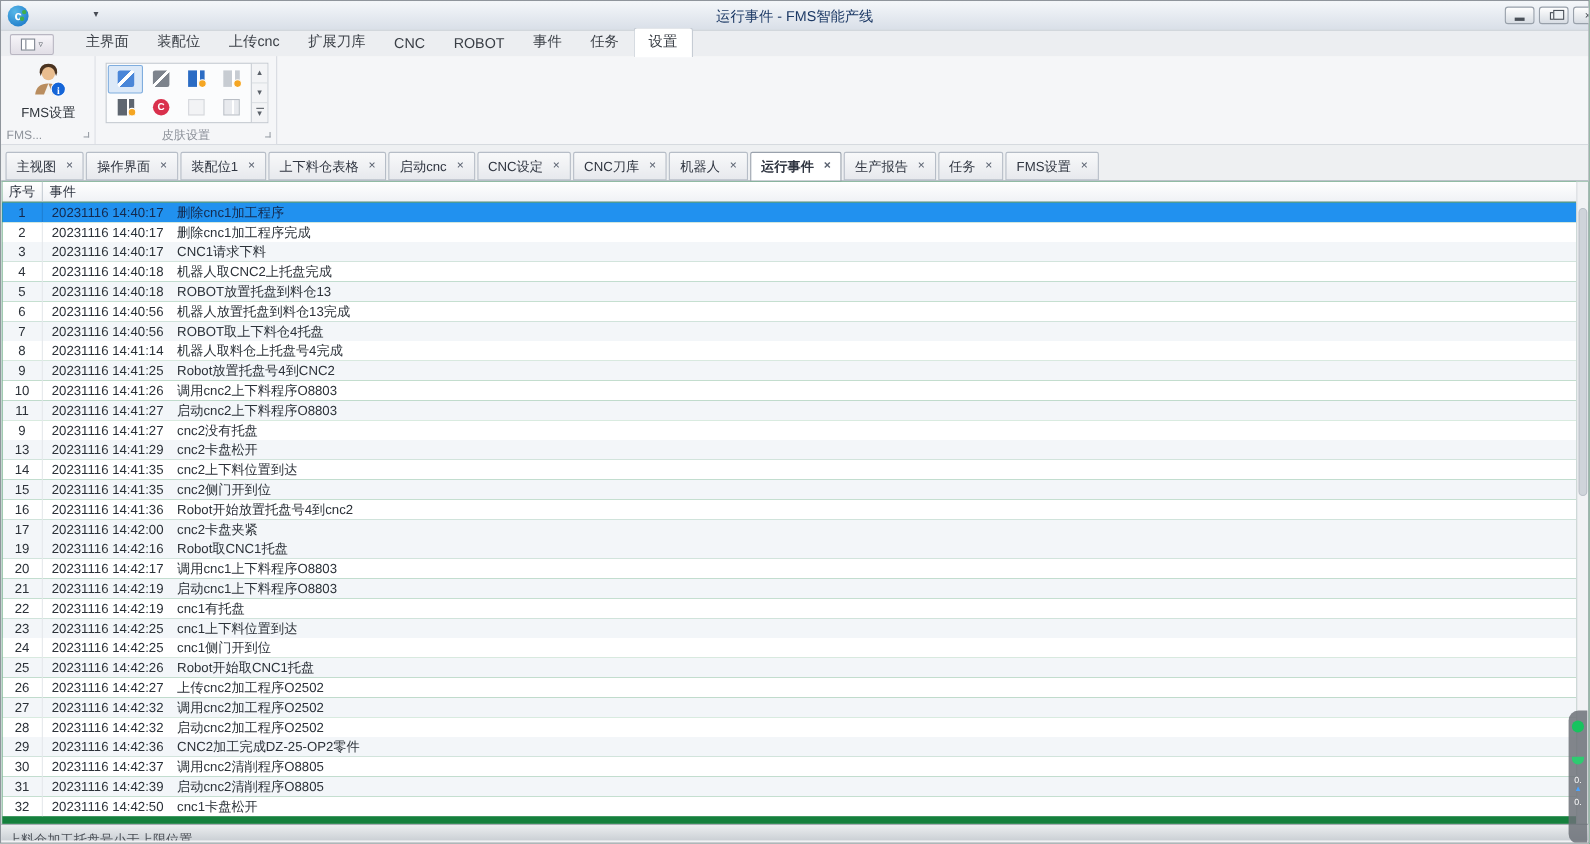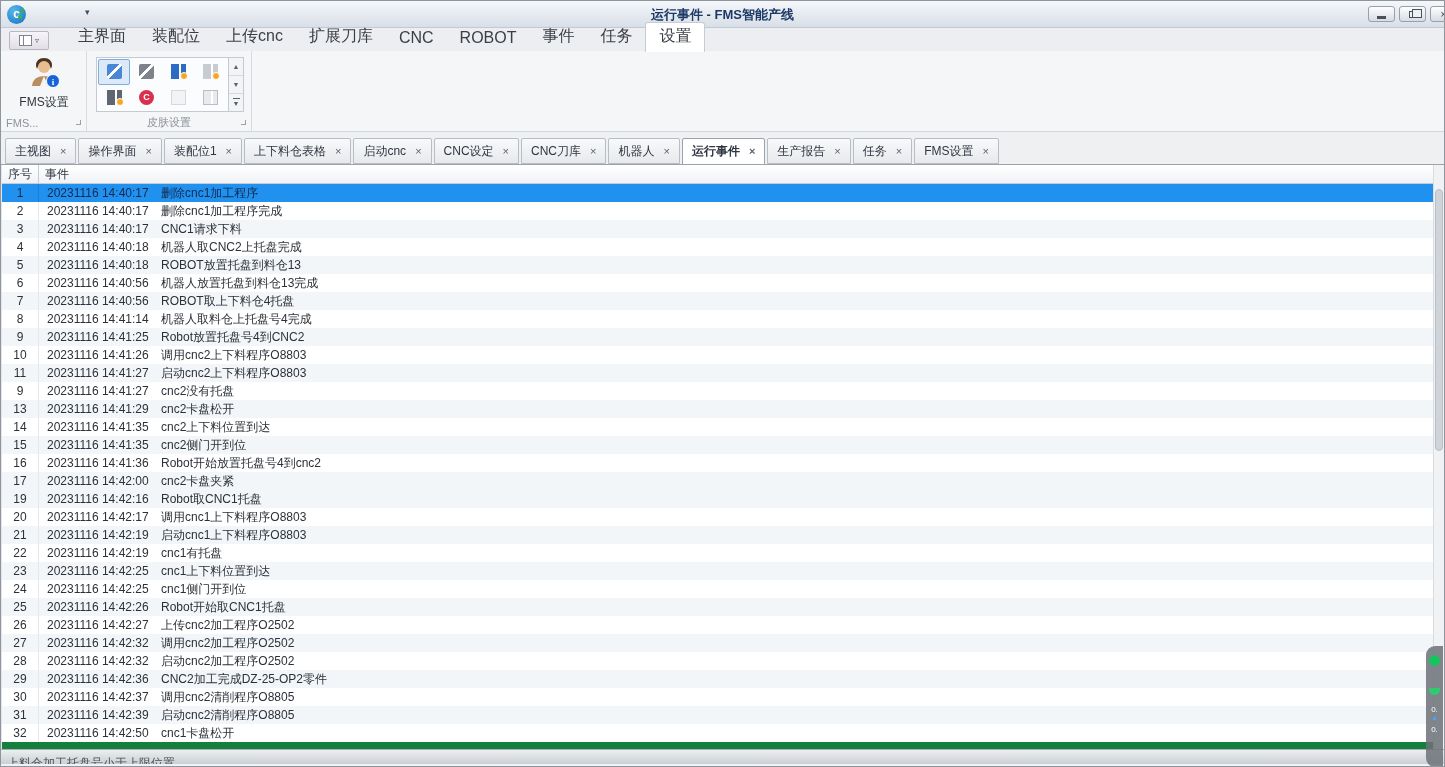--- a/index.html
+++ b/index.html
@@ -8,37 +8,37 @@
   .win{position:absolute;inset:0;border:1px solid #8f959c;background:#f1f2f4;overflow:hidden}
 
   
   .titlebar{height:27px;background:linear-gradient(#f4f7fa,#d9dfe8);border-bottom:1px solid #c2c9d2;position:relative}
   .logo{position:absolute;left:6px;top:4px;width:19px;height:19px;border-radius:50%;
         background:radial-gradient(circle at 35% 30%,#57b7e8,#1470c4);color:#fff;font-weight:bold;
         font-size:12px;line-height:19px;text-align:center}
   .logo i{position:absolute;width:4px;height:4px;border-radius:50%;background:#3fae4c;font-style:normal}
   .logo i.d1{right:2px;top:4px}.logo i.d2{right:4px;top:10px}
   .qat{position:absolute;left:84px;top:6px;color:#474c54;font-size:9px}
-  .title{text-align:center;line-height:27px;font-weight:bold;font-size:13px;color:#1d3a66}
+  .title{text-align:center;line-height:27px;font-weight:normal;font-size:13px;color:#1d3a66}
   .winbtns{position:absolute;right:-13px;top:5px;display:flex;gap:4px}
   .wbtn{width:27px;height:16px;border:1px solid #98a0aa;border-radius:3px;
         background:linear-gradient(#fefefe,#d7dce3);display:flex;align-items:center;justify-content:center;
         font-size:10px;color:#3a4048}
   .gl-min{width:9px;height:3px;background:#4a5058;margin-top:6px}
   .gl-res{width:8px;height:7px;border:1px solid #4a5058;position:relative;background:#eef1f4}
   .gl-res:before{content:"";position:absolute;left:2px;top:-3px;width:8px;height:7px;border:1px solid #4a5058;background:#eef1f4}
 
   
   .ribbonrow{height:23px;background:#eceef1;display:flex;align-items:flex-end;padding-left:8px;position:relative}
   .appbtn{width:40px;height:19px;margin:0 16px 1px 0;background:linear-gradient(#f7f5f9,#e1dee6);
           border:1px solid #b9b6c2;border-radius:2px;display:flex;align-items:center;justify-content:center;gap:3px}
   .appbtn .pane{width:13px;height:11px;border:1px solid #7e8490;background:#fff;position:relative}
   .appbtn .pane:before{content:"";position:absolute;left:3px;top:0;bottom:0;width:1px;background:#7e8490}
   .appbtn .arr{font-size:8px;color:#5a6068}
-  .rtab{padding:3px 13px 4px;font-size:16px;color:#3a3f46;white-space:nowrap}
+  .rtab{padding:3px 13px 4px;font-size:13px;color:#3a3f46;white-space:nowrap}
   .rtab.active{background:#fff;border:1px solid #c6ccd4;border-bottom:none;border-radius:3px 3px 0 0;padding-bottom:5px;margin-bottom:-1px}
 
   
   .ribbon{height:81px;background:#f5f6f8;border-bottom:1px solid #d3d7dc;display:flex}
   .group{position:relative;height:100%;border-right:1px solid #d8dbe0;background:#f5f6f8}
   .g1{width:86px}.g2{width:165px}
   .glabel{position:absolute;bottom:1px;left:0;right:0;height:15px;font-size:11px;color:#8d929a;
           display:flex;align-items:center;padding:0 5px}
   .glabel .txt.center{flex:1;text-align:center}
   .corner{margin-left:auto;width:5px;height:5px;border-right:1px solid #9aa0a8;border-bottom:1px solid #9aa0a8}

